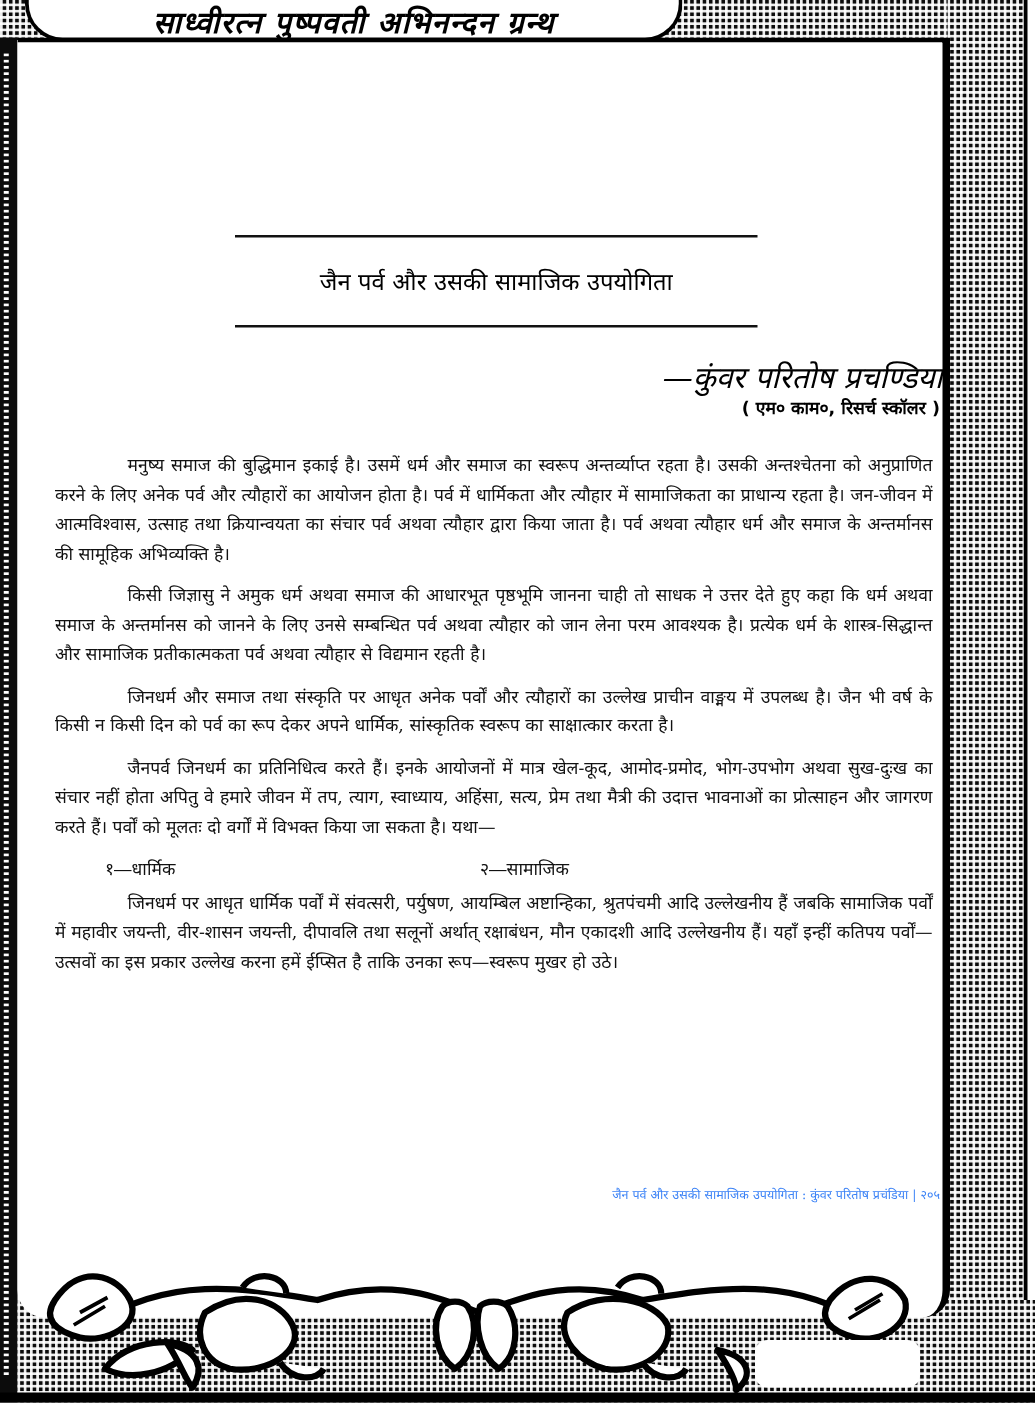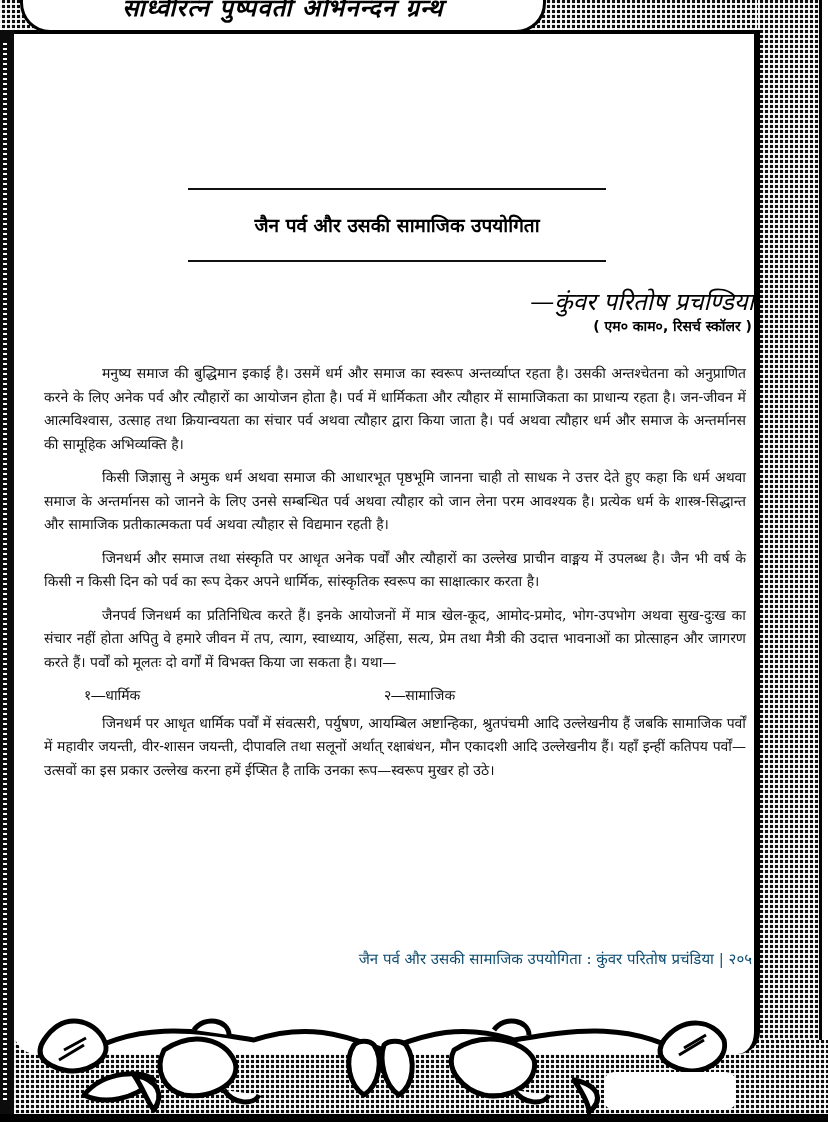--- a/index.html
+++ b/index.html
@@ -40,33 +40,33 @@
     position: absolute; top: 30px; left: 14px; width: 740px; height: 1020px;
     background: #fff;
     border-top: 4px solid #000;
     border-right: 6px solid #000;
     border-radius: 0 0 22px 22px;
   }
   .header-banner {
     position: absolute; top: 0; left: 20px; height: 30px; width: 520px;
     background: #fff; border: 3px solid #000; border-top: none;
     border-radius: 0 0 30px 30px;
-    display: flex; align-items: flex-start; justify-content: center;
+    display: flex; align-items: flex-end; justify-content: center;
   }
   .header-banner span {
     font-family: "DejaVu Serif", serif; font-style: italic; font-weight: bold;
     font-size: 24px; letter-spacing: 1px; color: #000; line-height: 1;
     margin-top: -4px;
   }
   .title-rule {
     position: absolute; left: 188px; width: 418px; height: 2px; background: #111;
   }
   .title {
     position: absolute; top: 212px; left: 188px; width: 418px; text-align: center;
-    font-size: 19px; font-weight: bold; color: #000;
+    font-size: 19px; font-weight: normal; color: #000;
   }
   .author {
     position: absolute; top: 284px; right: 74px; text-align: right;
     font-family: "DejaVu Serif", serif; font-style: italic; font-weight: normal;
     font-size: 24px; color: #000;
   }
   .author-sub {
     position: absolute; top: 316px; right: 76px; text-align: right;
     font-size: 14px; font-weight: bold; color: #000;
   }
@@ -76,21 +76,21 @@
     text-align: justify; color: #111;
   }
   .body-text p { margin: 0 0 10px 0; text-indent: 58px; }
   .list-row {
     display: flex; padding-left: 40px; margin: 0 0 4px 0;
     font-family: Liberation Sans, sans-serif;
   }
   .list-row span:first-child { width: 300px; }
   .footer-line {
     position: absolute; top: 948px; right: 76px;
-    font-family: "DejaVu Serif", serif; font-size: 15px; color: #0c4a6e;
+    font-family: "DejaVu Serif", serif; font-size: 10px; color: #3b82f6;
   }
   .floral {
     position: absolute; left: 14px; top: 1000px; width: 740px; height: 122px;
   }
   .floral-bg {
     position: absolute; left: 14px; top: 1040px; width: 814px; height: 82px;
   }
   .bottom-rule {
     position: absolute; left: 0; bottom: 0; width: 828px; height: 8px; background: #000;
   }

